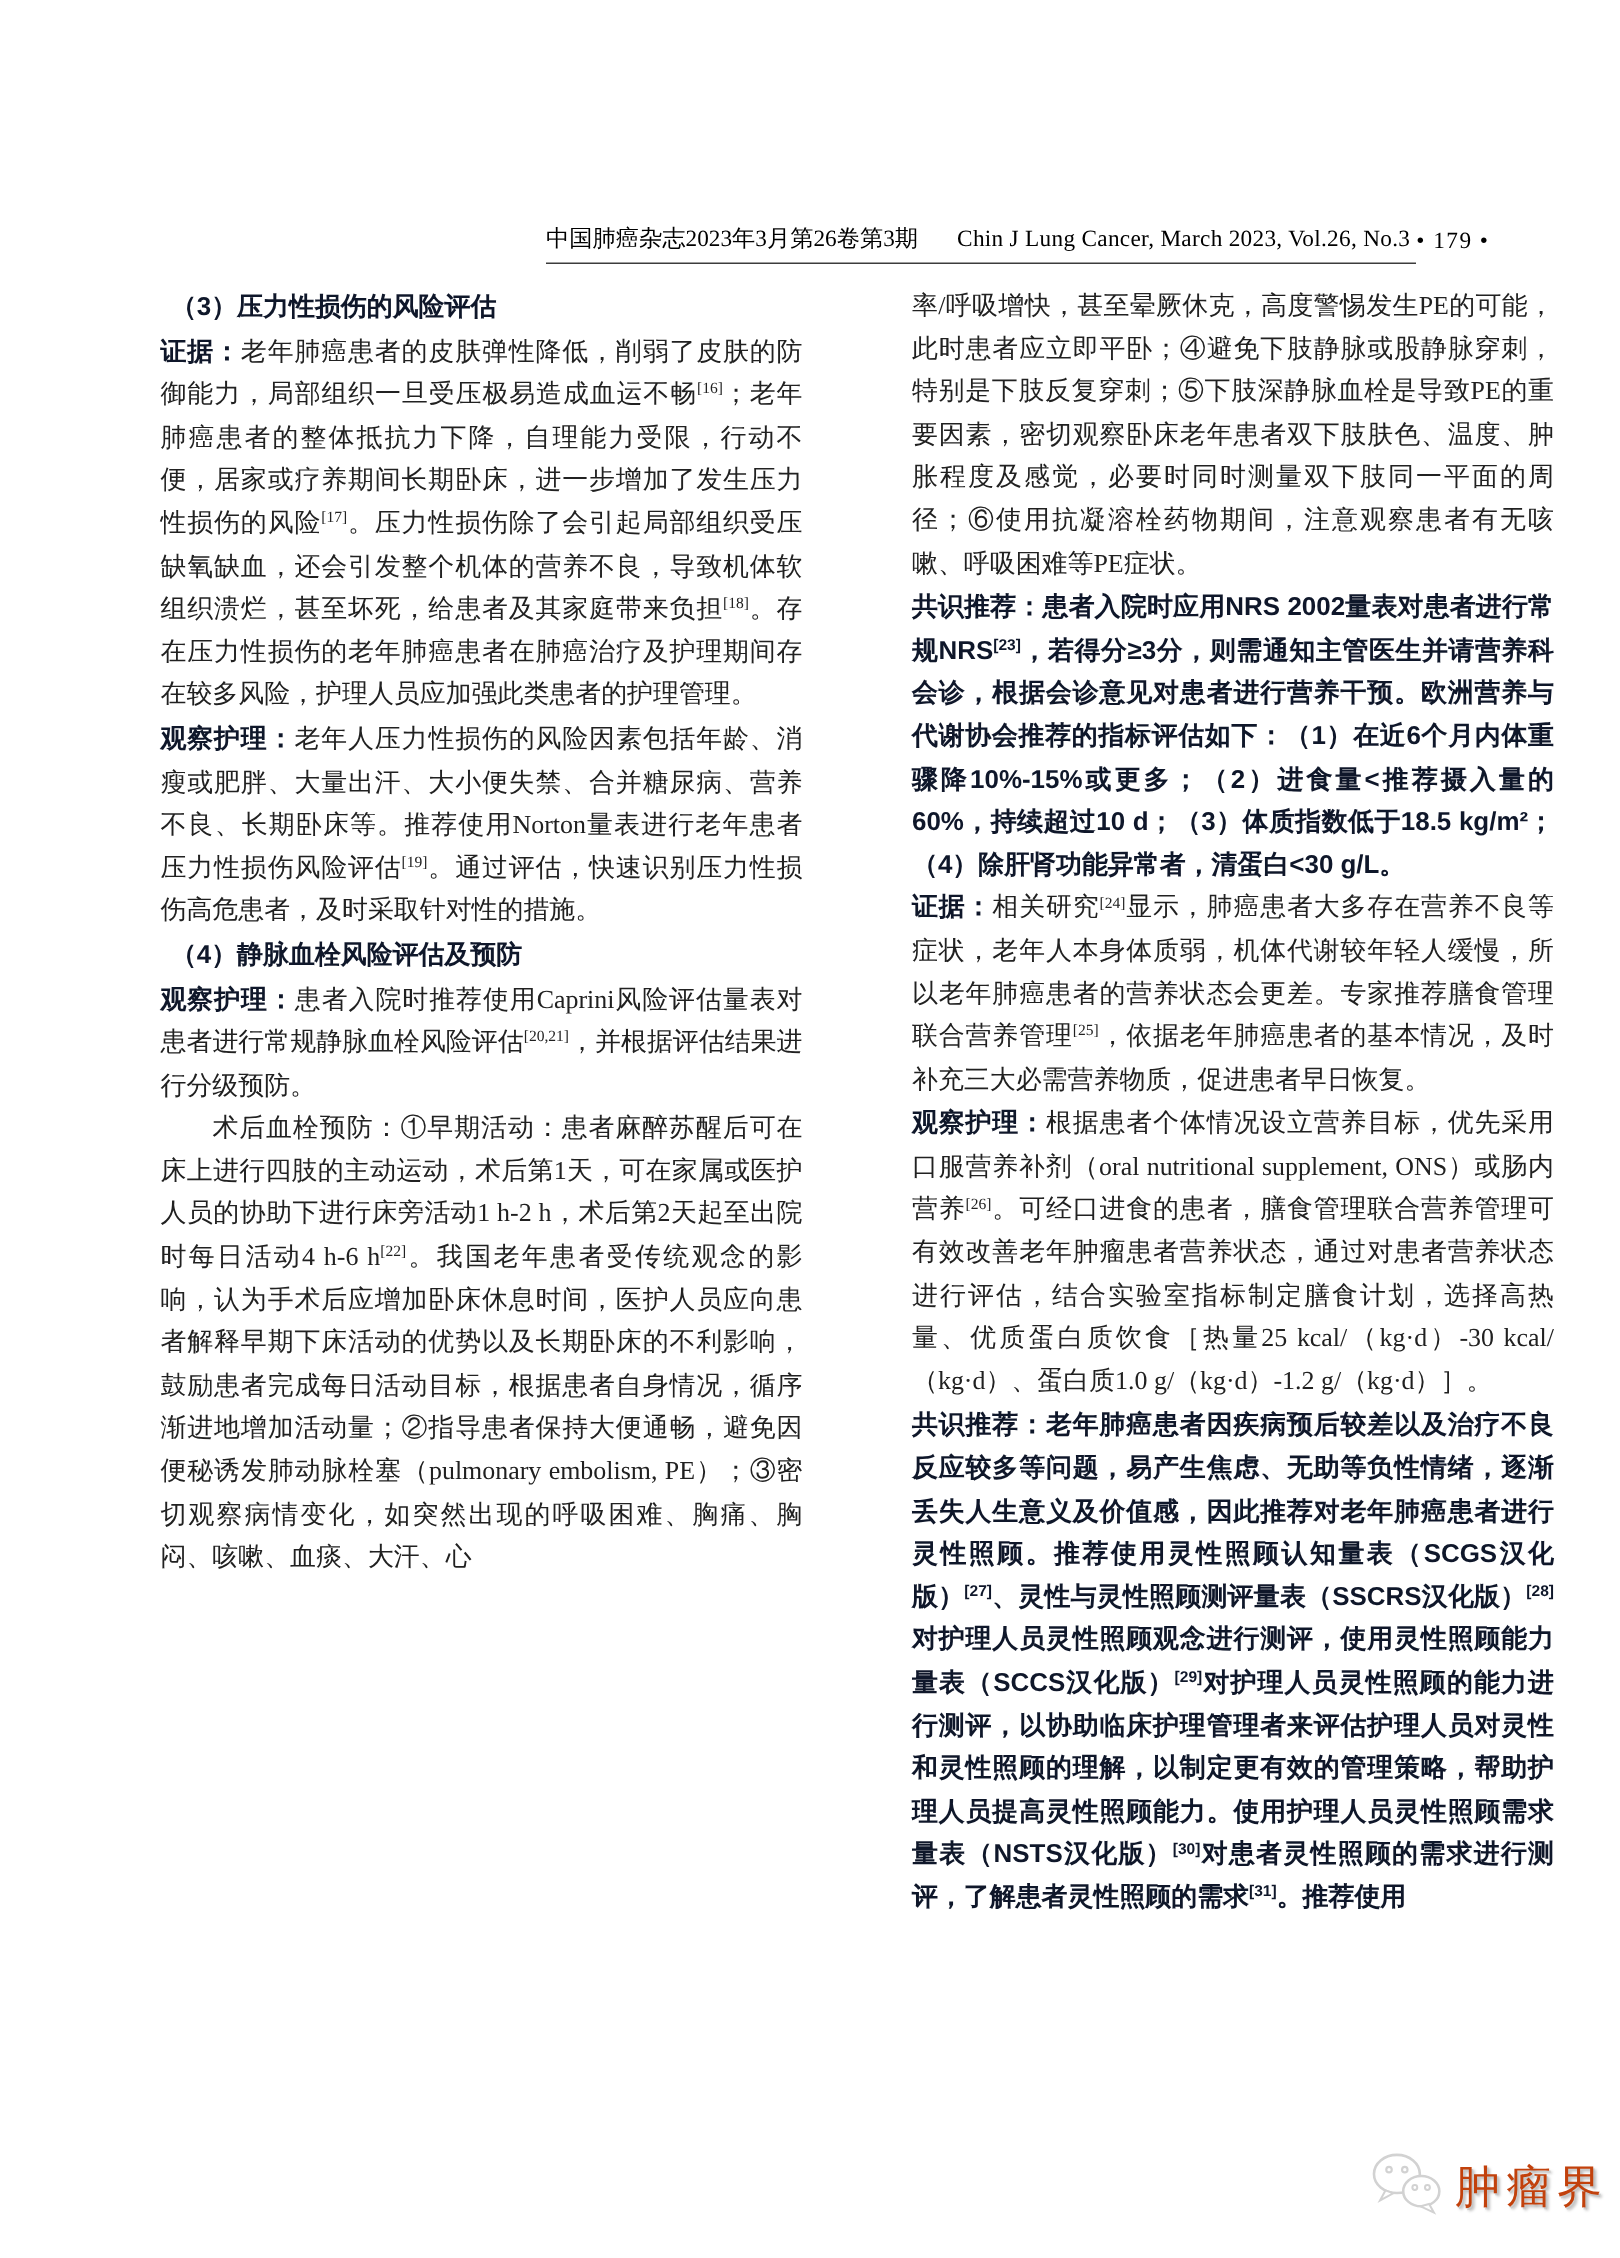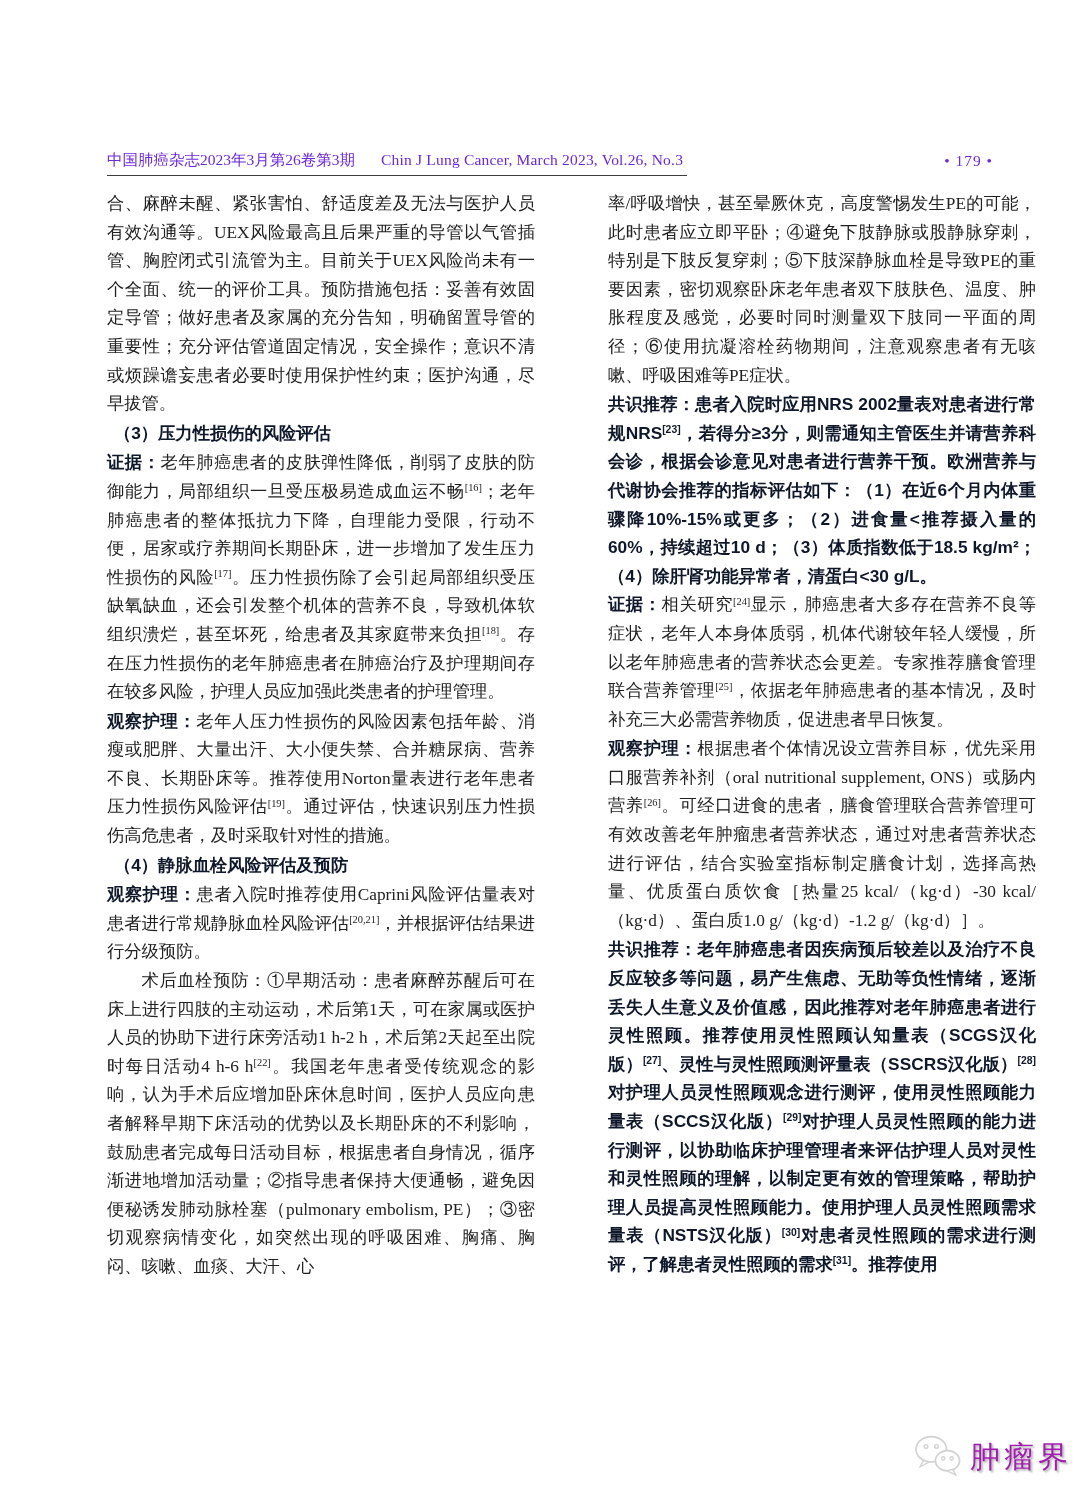--- a/index.html
+++ b/index.html
@@ -8,22 +8,22 @@
     position:relative;
     width:1080px;height:1505px;
     background:#ffffff;
     overflow:hidden;
     font-family:"Liberation Serif","DejaVu Serif",serif;
     color:#212121;
   }
   
   .runhead{
     position:absolute;left:107px;top:150px;width:886px;
-    display:flex;justify-content:space-between;align-items:flex-start;
-    font-size:15.5px;line-height:20px;color:#6d28d9;
+    display:flex;justify-content:flex-end;align-items:flex-start;
+    font-size:15.5px;line-height:20px;color:#000000;
   }
   .runhead-left{
     display:inline-block;
     border-bottom:1.5px solid #3c3c3c;
     padding-bottom:5px;padding-right:4px;
   }
   .runhead-en{margin-left:26px;letter-spacing:0.2px;}
   .runhead-pagenum{padding-top:1px;letter-spacing:1px;}
   
   .col{
@@ -48,39 +48,38 @@
     letter-spacing:0;
   }
   
   .watermark{
     position:absolute;left:913px;top:1434px;
     display:flex;align-items:center;gap:9px;
   }
   .watermark-text{
     font-family:"Liberation Sans","DejaVu Sans",sans-serif;
     font-size:30px;letter-spacing:4px;
-    color:#a21caf;
+    color:#c2410c;
     text-shadow:2px 2px 2px #bdbdbd, 1px 1px 0 #d8d8d8;
     white-space:nowrap;
   }
 </style>
 </head>
 <body>
 
 <div class="page">
 
   <div class="runhead">
     <div class="runhead-left">
       <span class="runhead-cn">中国肺癌杂志2023年3月第26卷第3期</span><span class="runhead-en">Chin J Lung Cancer, March 2023, Vol.26, No.3</span>
     </div>
     <div class="runhead-pagenum">• 179 •</div>
   </div>
 
   <section class="col col-left">
-      <p class="para"><span>合、麻醉未醒、紧张害怕、舒适度差及无法与医护人员有效沟通等。UEX风险最高且后果严重的导管以气管插管、胸腔闭式引流管为主。目前关于UEX风险尚未有一个全面、统一的评价工具。预防措施包括：妥善有效固定导管；做好患者及家属的充分告知，明确留置导管的重要性；充分评估管道固定情况，安全操作；意识不清或烦躁谵妄患者必要时使用保护性约束；医护沟通，尽早拔管。</span></p>
       <p class="para subheading"><span class="b">（3）压力性损伤的风险评估</span></p>
       <p class="para"><span class="b">证据：</span><span>老年肺癌患者的皮肤弹性降低，削弱了皮肤的防御能力，局部组织一旦受压极易造成血运不畅</span><sup>[16]</sup><span>；老年肺癌患者的整体抵抗力下降，自理能力受限，行动不便，居家或疗养期间长期卧床，进一步增加了发生压力性损伤的风险</span><sup>[17]</sup><span>。压力性损伤除了会引起局部组织受压缺氧缺血，还会引发整个机体的营养不良，导致机体软组织溃烂，甚至坏死，给患者及其家庭带来负担</span><sup>[18]</sup><span>。存在压力性损伤的老年肺癌患者在肺癌治疗及护理期间存在较多风险，护理人员应加强此类患者的护理管理。</span></p>
       <p class="para"><span class="b">观察护理：</span><span>老年人压力性损伤的风险因素包括年龄、消瘦或肥胖、大量出汗、大小便失禁、合并糖尿病、营养不良、长期卧床等。推荐使用Norton量表进行老年患者压力性损伤风险评估</span><sup>[19]</sup><span>。通过评估，快速识别压力性损伤高危患者，及时采取针对性的措施。</span></p>
       <p class="para subheading"><span class="b">（4）静脉血栓风险评估及预防</span></p>
       <p class="para"><span class="b">观察护理：</span><span>患者入院时推荐使用Caprini风险评估量表对患者进行常规静脉血栓风险评估</span><sup>[20,21]</sup><span>，并根据评估结果进行分级预防。</span></p>
       <p class="para indent"><span>术后血栓预防：①早期活动：患者麻醉苏醒后可在床上进行四肢的主动运动，术后第1天，可在家属或医护人员的协助下进行床旁活动1 h-2 h，术后第2天起至出院时每日活动4 h-6 h</span><sup>[22]</sup><span>。我国老年患者受传统观念的影响，认为手术后应增加卧床休息时间，医护人员应向患者解释早期下床活动的优势以及长期卧床的不利影响，鼓励患者完成每日活动目标，根据患者自身情况，循序渐进地增加活动量；②指导患者保持大便通畅，避免因便秘诱发肺动脉栓塞（pulmonary embolism, PE）；③密切观察病情变化，如突然出现的呼吸困难、胸痛、胸闷、咳嗽、血痰、大汗、心</span></p>
     </section>
   <section class="col col-right">
       <p class="para"><span>率/呼吸增快，甚至晕厥休克，高度警惕发生PE的可能，此时患者应立即平卧；④避免下肢静脉或股静脉穿刺，特别是下肢反复穿刺；⑤下肢深静脉血栓是导致PE的重要因素，密切观察卧床老年患者双下肢肤色、温度、肿胀程度及感觉，必要时同时测量双下肢同一平面的周径；⑥使用抗凝溶栓药物期间，注意观察患者有无咳嗽、呼吸困难等PE症状。</span></p>
       <p class="para boldpara"><span class="b">共识推荐：患者入院时应用NRS 2002量表对患者进行常规NRS</span><sup class="b">[23]</sup><span class="b">，若得分≥3分，则需通知主管医生并请营养科会诊，根据会诊意见对患者进行营养干预。欧洲营养与代谢协会推荐的指标评估如下：（1）在近6个月内体重骤降10%-15%或更多；（2）进食量&lt;推荐摄入量的60%，持续超过10 d；（3）体质指数低于18.5 kg/m²；（4）除肝肾功能异常者，清蛋白&lt;30 g/L。</span></p>

